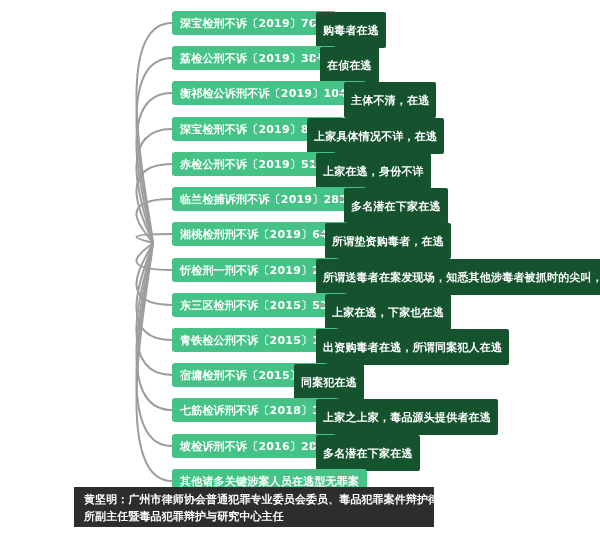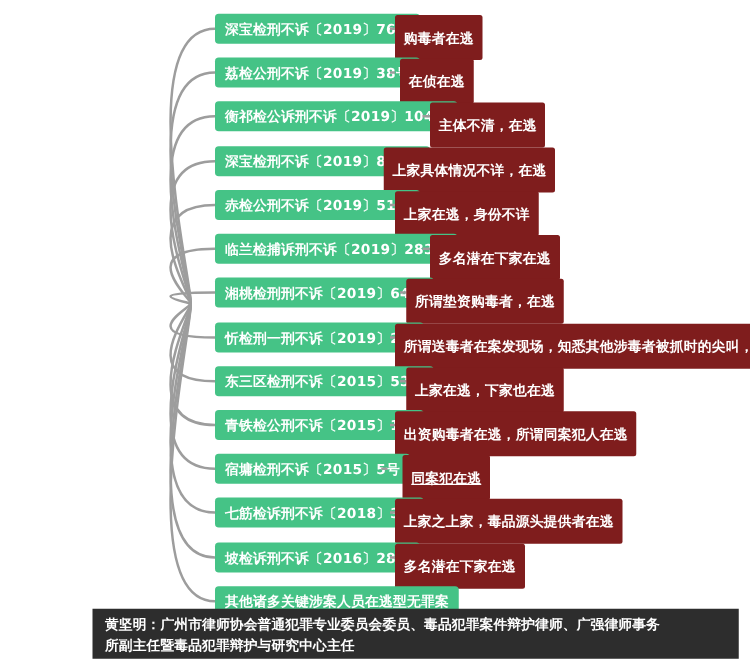--- a/index.html
+++ b/index.html
@@ -83,36 +83,36 @@
     background: #9d9d9d;
     top: 11px;
   }
 
   .note-node {
     position: absolute;
     height: 36px;
     display: flex;
     align-items: center;
     padding: 0 7px;
-    background: #7f1d1d;
+    background: #14532d;
     border-radius: 2px;
     color: #ffffff;
     font-size: 11px;
     font-weight: bold;
     white-space: nowrap;
     box-sizing: border-box;
     letter-spacing: 0.2px;
   }
 
   
   .caption-box {
     position: absolute;
     left: 74px;
     top: 487px;
-    width: 517px;
+    width: 360px;
     height: 40px;
     background: #2d2d2d;
     color: #ffffff;
     font-size: 11px;
     font-weight: bold;
     line-height: 17px;
     padding: 4px 10px;
     box-sizing: border-box;
     letter-spacing: 0.1px;
   }
@@ -190,21 +190,21 @@
         <div class="note-node" style="left: 325px; top: 1px;">上家在逃，下家也在逃</div>
       </div>
       <div class="branch-row" style="top: 328px;">
         <div class="case-node" style="left: 172px;">青铁检公刑不诉〔2015〕1号</div>
         <div class="note-link" style="left: 312px; width: 4px;"></div>
         <div class="note-node" style="left: 316px; top: 1px;">出资购毒者在逃，所谓同案犯人在逃</div>
       </div>
       <div class="branch-row" style="top: 363px;">
         <div class="case-node" style="left: 172px;">宿墉检刑不诉〔2015〕5号</div>
         <div class="note-link" style="left: 305px; width: 5px;"></div>
-        <div class="note-node" style="left: 322px; top: 1px; text-decoration: underline;">同案犯在逃</div>
+        <div class="note-node" style="left: 294px; top: 1px;">同案犯在逃</div>
       </div>
       <div class="branch-row" style="top: 398px;">
         <div class="case-node" style="left: 172px;">七筋检诉刑不诉〔2018〕3号</div>
         <div class="note-link" style="left: 312px; width: 4px;"></div>
         <div class="note-node" style="left: 316px; top: 1px;">上家之上家，毒品源头提供者在逃</div>
       </div>
       <div class="branch-row" style="top: 434px;">
         <div class="case-node" style="left: 172px;">坡检诉刑不诉〔2016〕28号</div>
         <div class="note-link" style="left: 312px; width: 4px;"></div>
         <div class="note-node" style="left: 316px; top: 1px;">多名潜在下家在逃</div>

